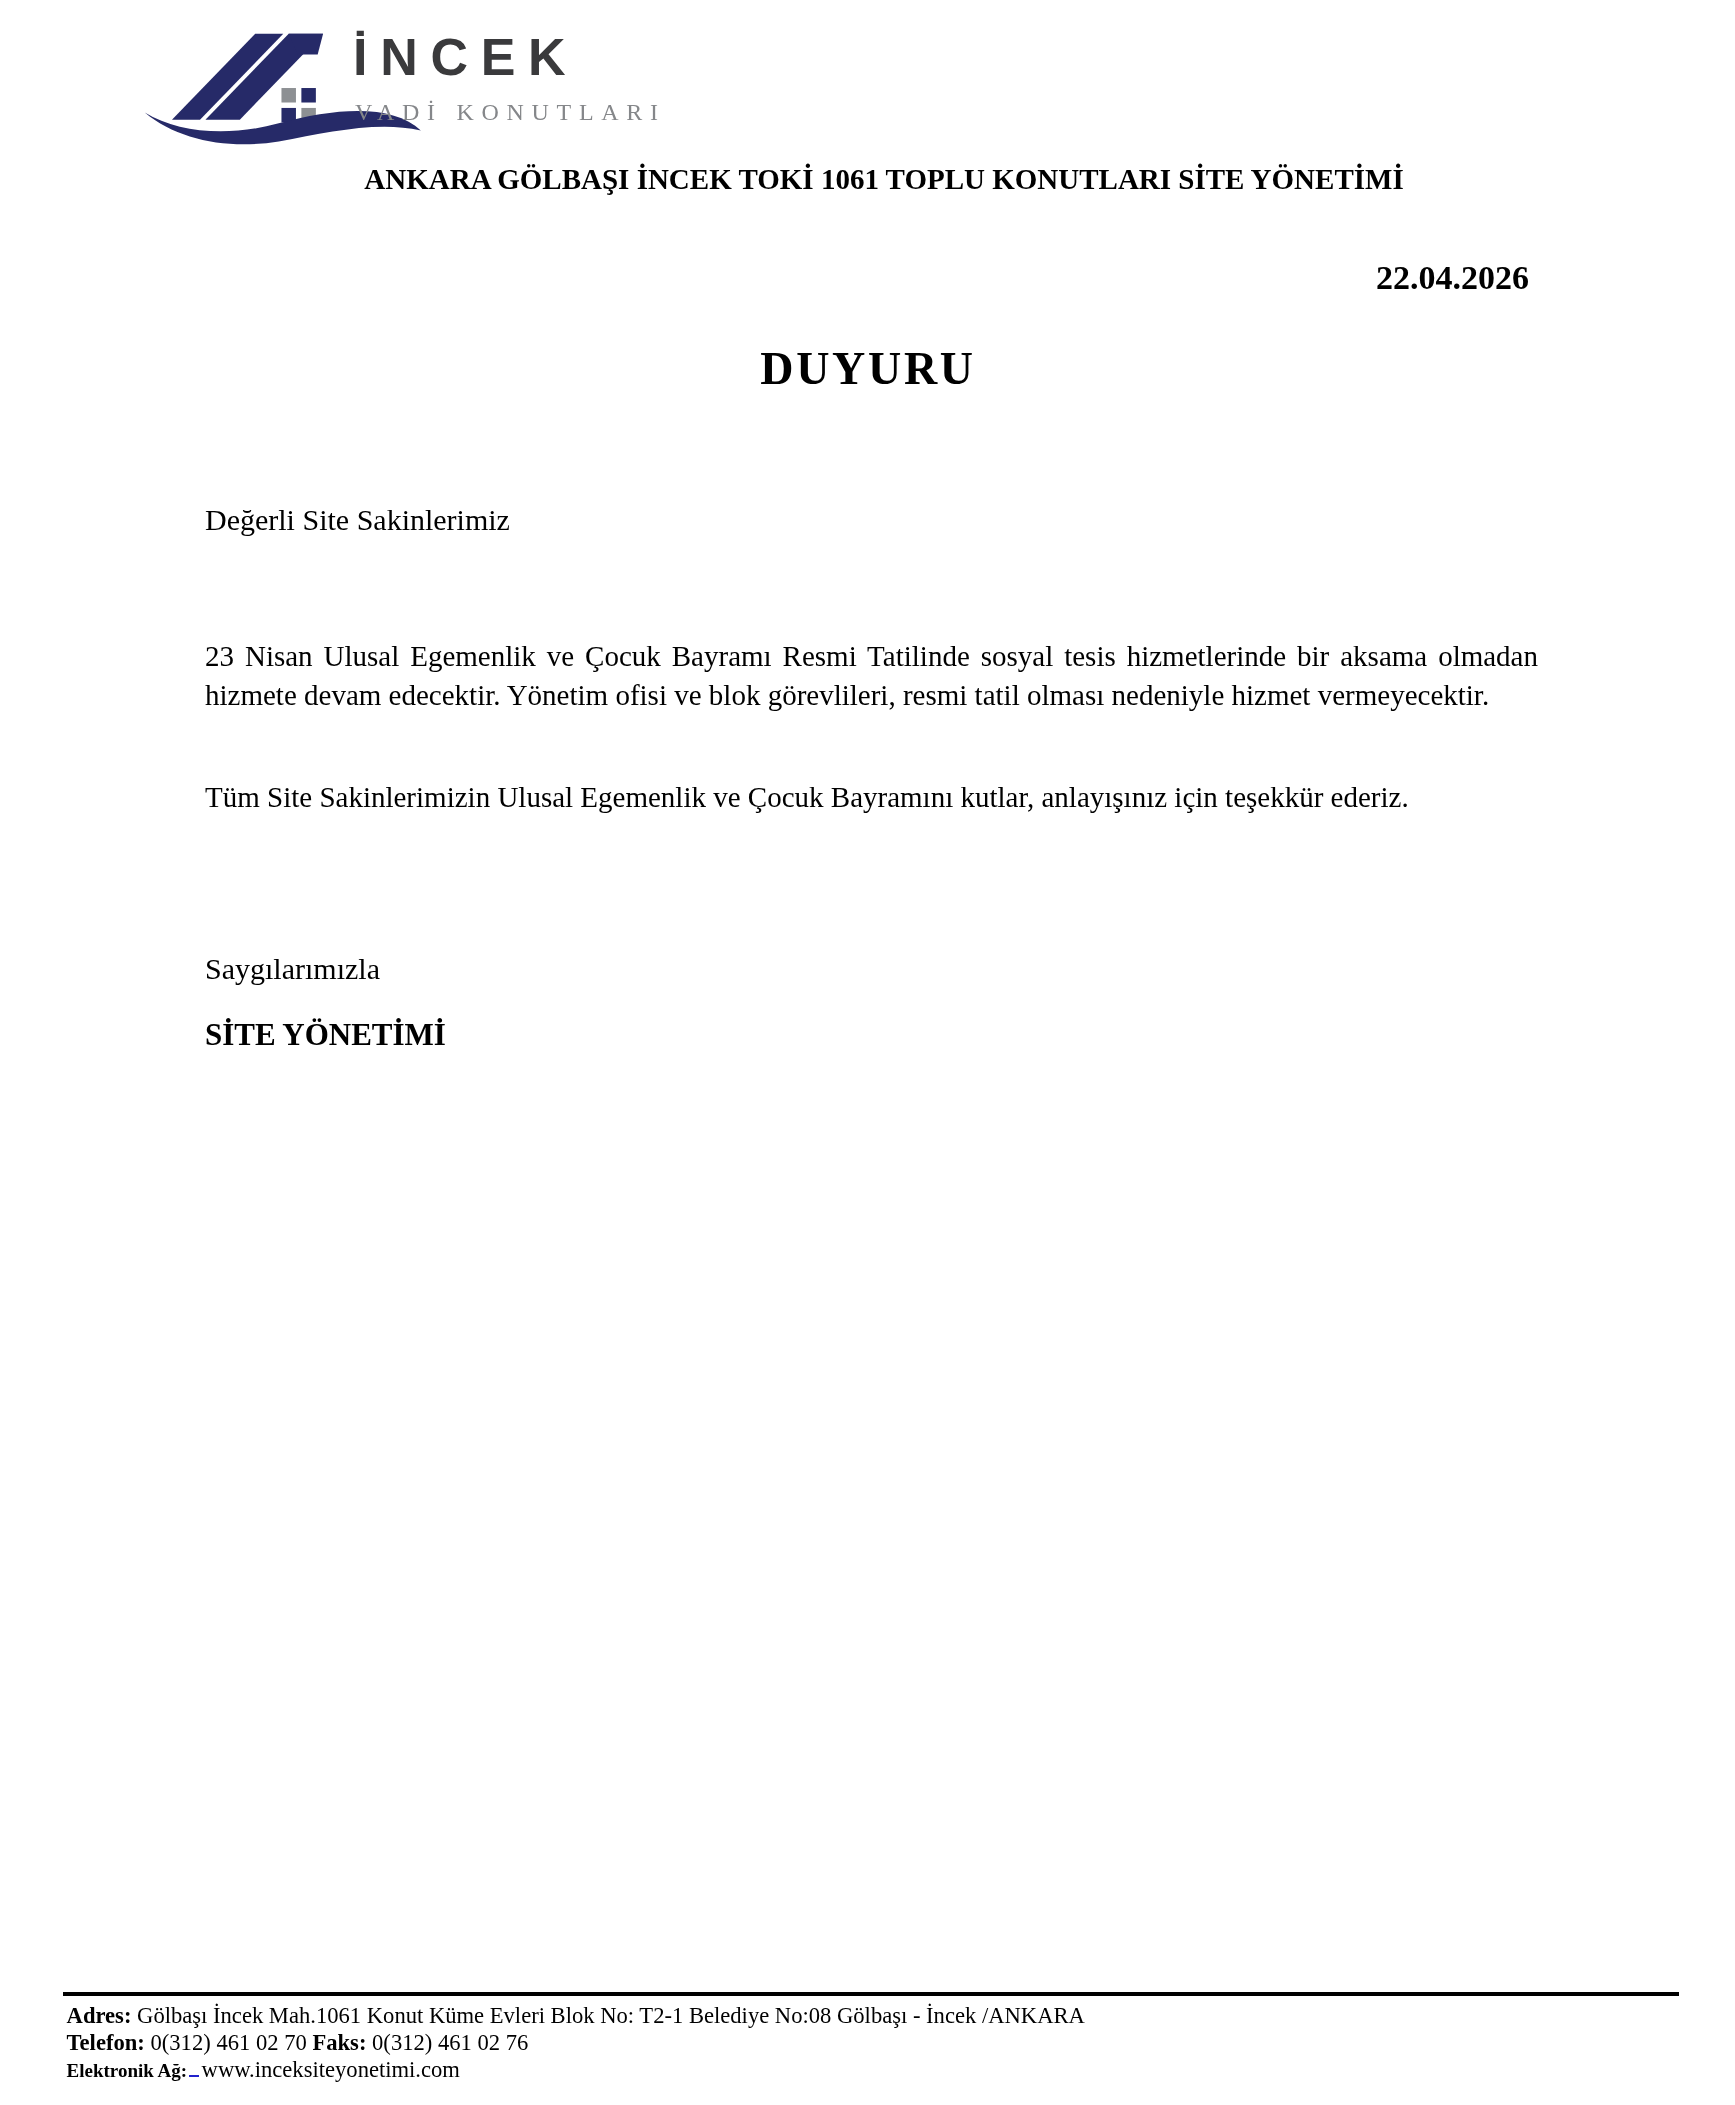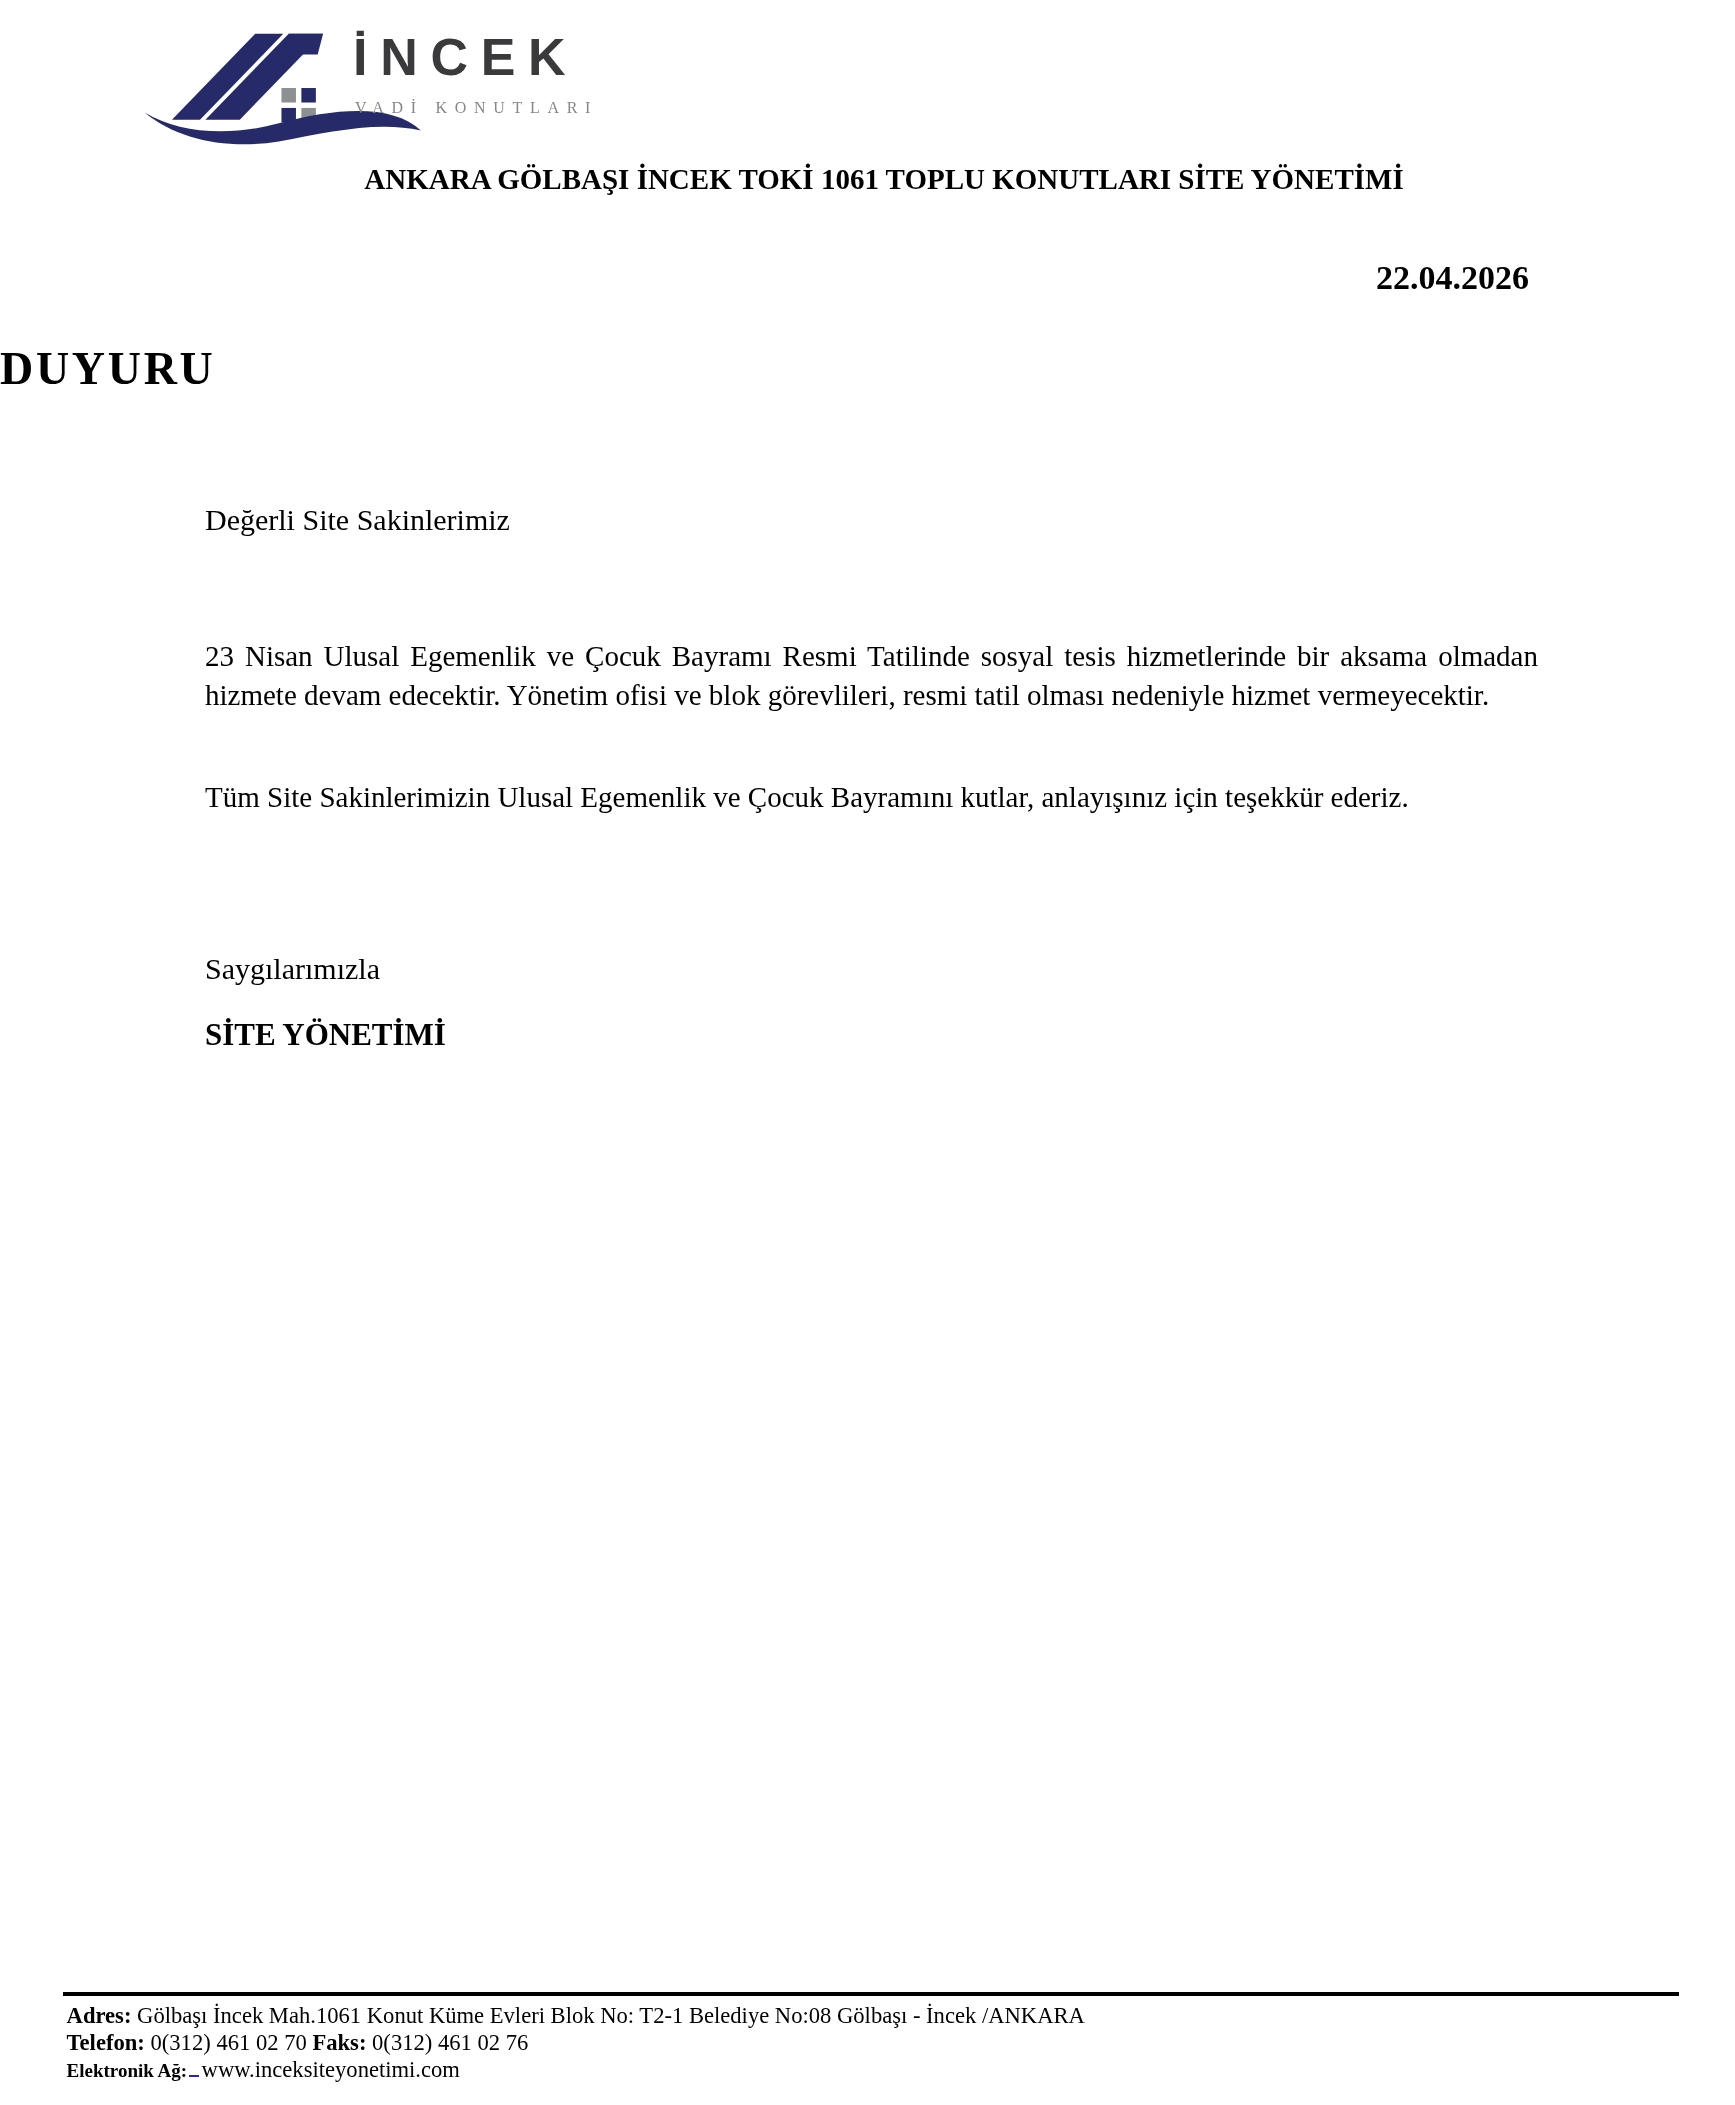--- a/index.html
+++ b/index.html
@@ -18,35 +18,35 @@
   .logo svg { position:absolute; left:0; top:0; }
   .brand {
     position:absolute; left:258px; top:20px;
     font-family:"Liberation Sans", sans-serif;
     font-weight:bold; font-size:52px; line-height:1;
     letter-spacing:12.7px; color:#3a3a3c; white-space:nowrap;text-align:right;
   }
   .tagline {
     position:absolute; left:260px; top:88px;
     font-family:"Liberation Serif", serif;
-    font-size:16px; letter-spacing:7.7px; color:#85878a; white-space:nowrap;
+    font-size:24px; letter-spacing:7.7px; color:#85878a; white-space:nowrap;
   }
 
   
   .org-title {
     position:absolute; left:0; top:163px; width:100%;
     text-align:center; font-weight:bold; font-size:29px; white-space:nowrap;margin-left:16px;
   }
   .doc-date {
     position:absolute; right:207px; top:259px;
     font-weight:bold; font-size:34px;
   }
   .doc-title {
     position:absolute; left:0; top:342px; width:100%;
-    font-weight:bold; font-size:46px; letter-spacing:2.7px;
+    text-align:center; font-weight:bold; font-size:46px; letter-spacing:2.7px;
   }
 
   
   .salutation { position:absolute; left:205px; top:503px; font-size:30px;text-align:right; }
   .body-para {
     position:absolute; left:205px; width:1333px;
     font-size:29px; line-height:39px; text-align:justify;
   }
   .para-1 { top:637px; }
   .para-2 { top:778px; }

